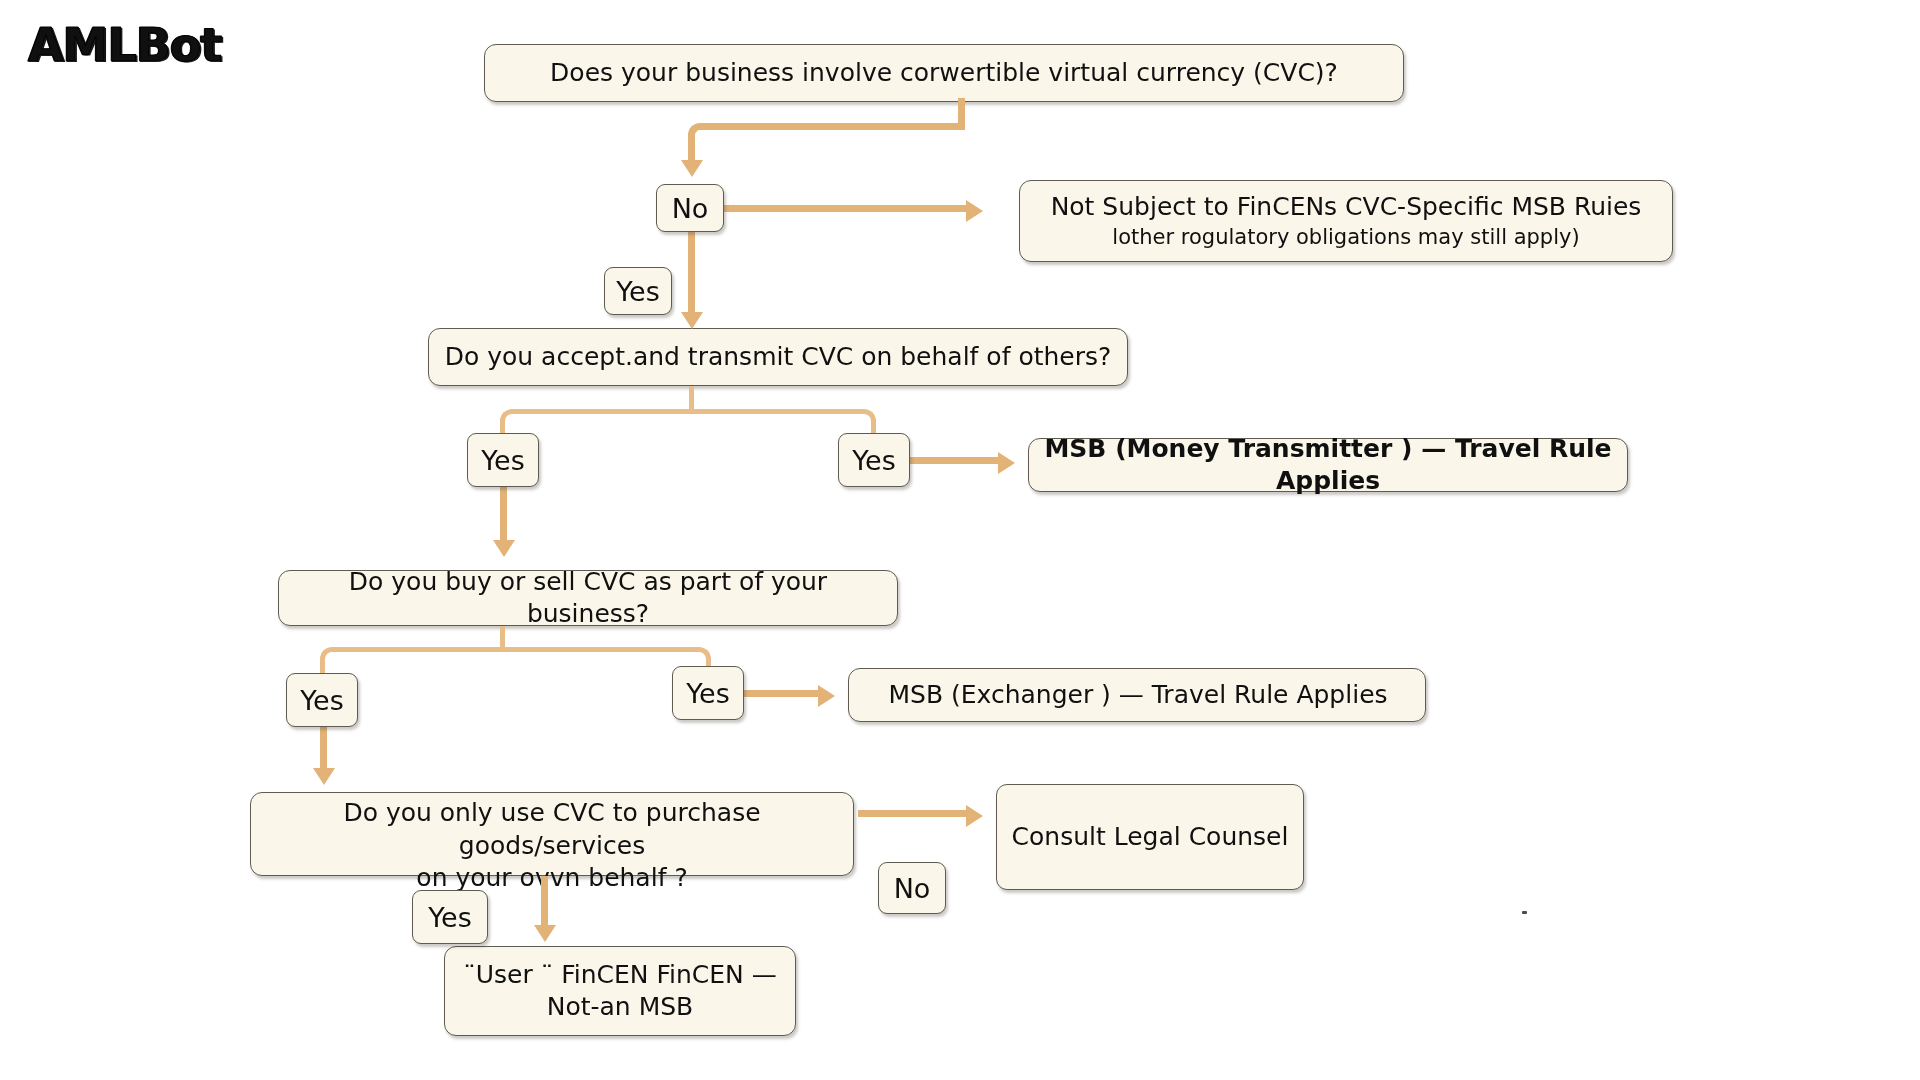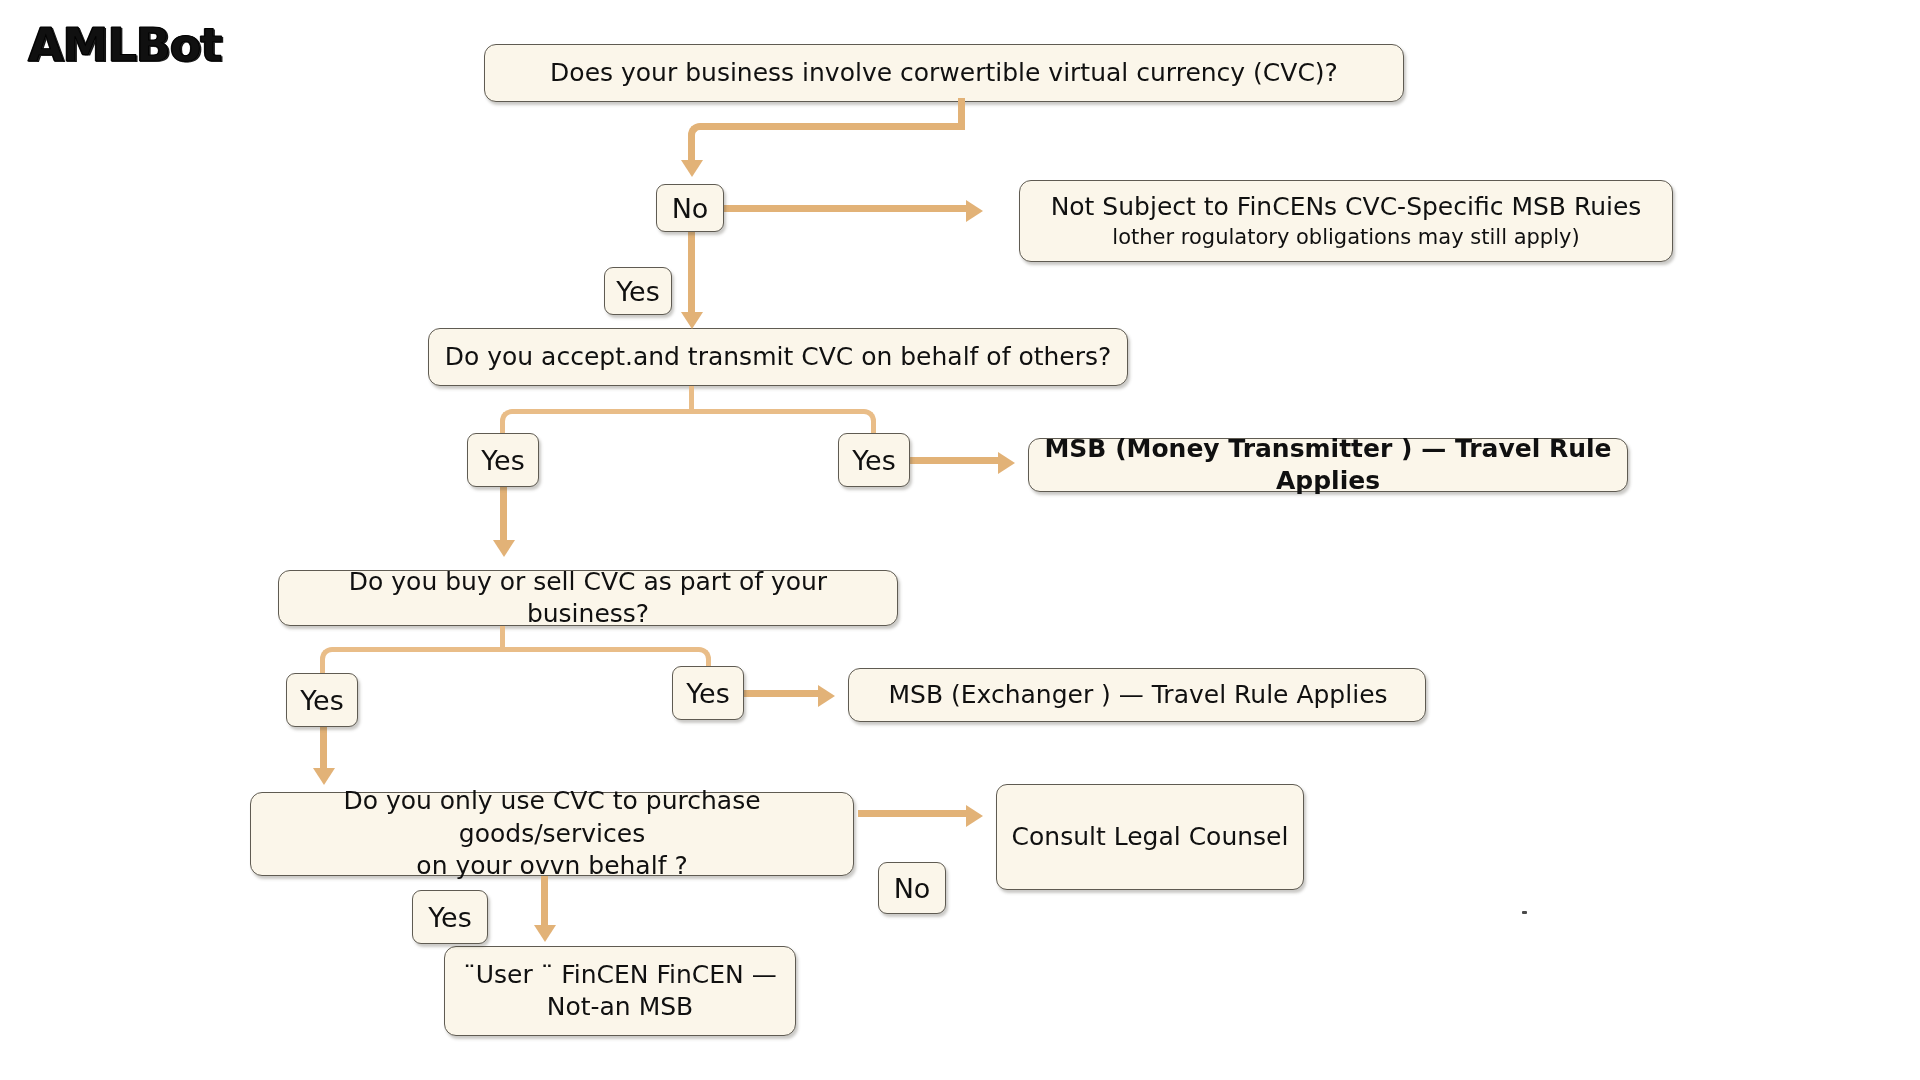--- a/index.html
+++ b/index.html
@@ -202,21 +202,21 @@
   <div class="conn h" style="left:744px; top:690px; width:76px;"></div>
   <div class="arrow-r" style="left:818px; top:685px;"></div>
 
   <div class="node terminal" style="left:848px; top:668px; width:578px; height:54px;padding-left:16px;">
     <span class="l1">MSB (Exchanger ) — Travel Rule Applies</span>
   </div>
 
   <div class="conn v" style="left:320px; top:727px; height:48px;"></div>
   <div class="arrow-d" style="left:313px; top:768px;"></div>
 
-  <div class="node decision" style="left:250px; top:792px; width:604px; height:84px; flex-direction:column; justify-content:center;">
+  <div class="node decision" style="left:250px; top:792px; width:604px; height:84px; flex-direction:column; justify-content:flex-start;">
     <span class="l1">Do you only use  CVC to purchase goods/services</span>
     <span class="l2">on your ovvn behalf ?</span>
   </div>
 
   <div class="conn h" style="left:858px; top:810px; width:110px;"></div>
   <div class="arrow-r" style="left:966px; top:805px;"></div>
 
   <div class="chip" style="left:878px; top:862px; width:68px; height:52px;">
     <span>No</span>
   </div>

